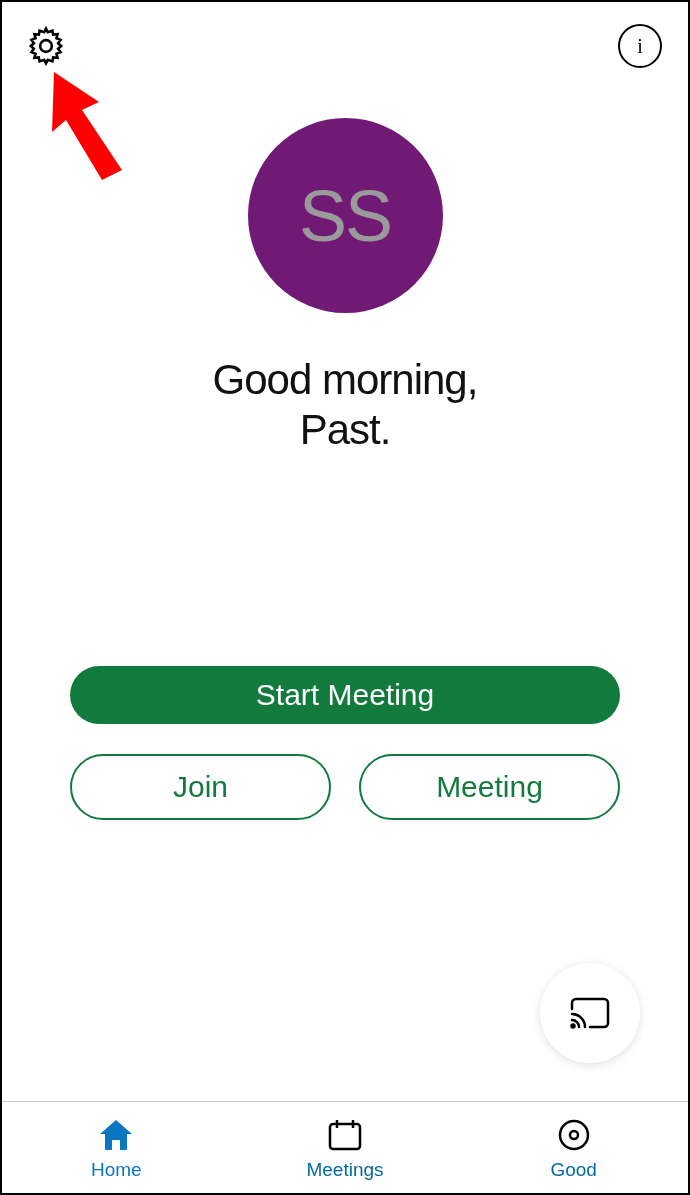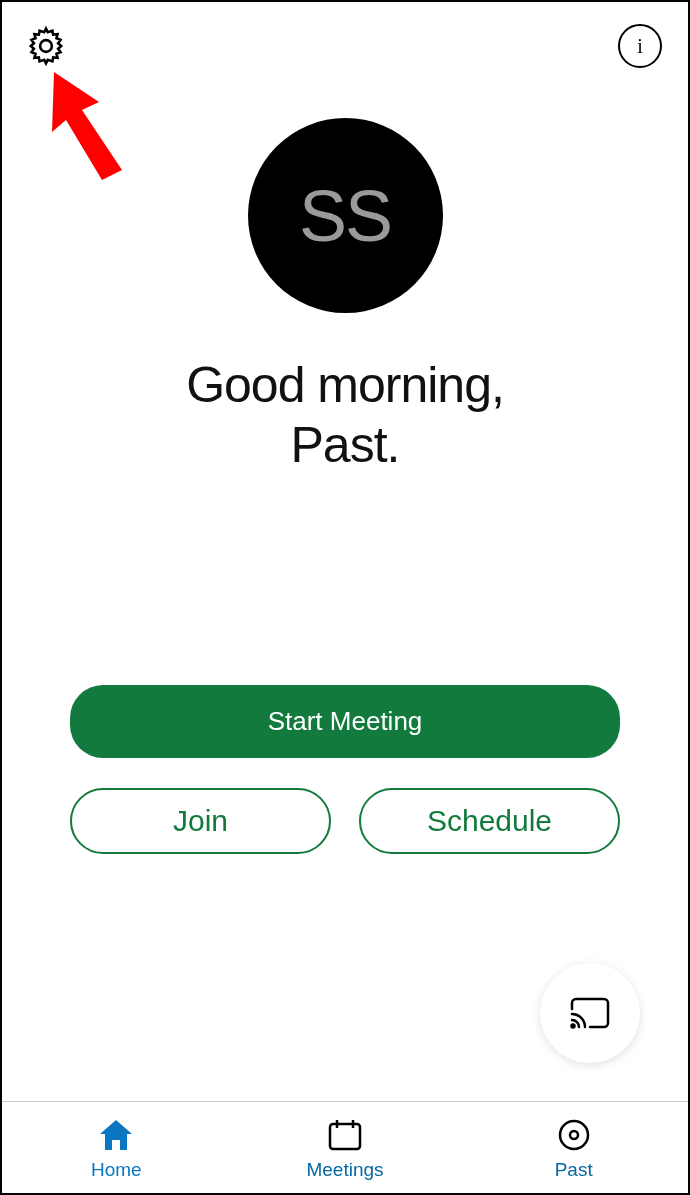--- a/index.html
+++ b/index.html
@@ -6,27 +6,27 @@
   html, body { width: 690px; height: 1195px; font-family: -apple-system, Helvetica, Arial, sans-serif; }
   body { border: 2px solid #000; position: relative; background: #fff; display: flex; flex-direction: column; }
 
   .header { display: flex; justify-content: space-between; align-items: flex-start; padding: 22px 26px 0 22px; }
   .settings-btn { width: 44px; height: 44px; display: flex; align-items: center; justify-content: center; cursor: pointer; }
   .info-btn { width: 44px; height: 44px; border-radius: 50%; border: 2px solid #000; display: flex; align-items: center; justify-content: center; font-family: Georgia, serif; font-size: 20px; cursor: pointer; background: #fff; }
 
   .arrow-annotation { position: absolute; left: 42px; top: 60px; pointer-events: none; }
 
   .main { flex: 1; display: flex; flex-direction: column; align-items: center; }
-  .avatar { width: 195px; height: 195px; border-radius: 50%; background: #000000; display: flex; align-items: center; justify-content: center; margin-top: 50px; }
+  .avatar { width: 195px; height: 195px; border-radius: 50%; background: #701a75; display: flex; align-items: center; justify-content: center; margin-top: 50px; }
   .avatar-text { font-size: 72px; font-weight: 400; color: #9a9a9a; letter-spacing: -2px; }
 
-  .greeting { font-size: 50px; font-weight: 400; color: #111; text-align: center; margin-top: 42px; letter-spacing: -1px; line-height: 1.2; }
+  .greeting { font-size: 42px; font-weight: 400; color: #111; text-align: center; margin-top: 42px; letter-spacing: -1px; line-height: 1.2; }
 
   .actions { width: 100%; padding: 0 68px; margin-top: 210px; }
-  .btn-primary { width: 100%; height: 73px; border-radius: 33px; background: #137a3e; color: #fff; font-size: 26px; font-weight: 400; border: none; cursor: pointer; display:flex; align-items:center; justify-content:center; }
+  .btn-primary { width: 100%; height: 58px; border-radius: 33px; background: #137a3e; color: #fff; font-size: 30px; font-weight: 400; border: none; cursor: pointer; display:flex; align-items:center; justify-content:center; }
   .btn-row { display: flex; gap: 28px; margin-top: 30px; }
   .btn-secondary { flex: 1; height: 66px; border-radius: 33px; background: #fff; color: #137a3e; font-size: 30px; font-weight: 400; border: 2px solid #137a3e; cursor: pointer; display:flex; align-items:center; justify-content:center; }
 
   .cast-fab { position: absolute; right: 48px; bottom: 130px; width: 100px; height: 100px; border-radius: 50%; background: #fff; box-shadow: 0 2px 10px rgba(0,0,0,0.12); display: flex; align-items: center; justify-content: center; cursor: pointer; }
 
   .tabbar { height: 92px; border-top: 1px solid #ccc; display: flex; }
   .tab { flex: 1; display: flex; flex-direction: column; align-items: center; justify-content: center; gap: 4px; cursor: pointer; }
   .tab-label { font-size: 19px; color: #0369a1; }
   .tab.active .tab-label { color: #0b77c2; }
   .tab-icon { height: 40px; display:flex; align-items:center; justify-content:center; }
@@ -56,21 +56,21 @@
   </div>
   <div class="greeting">
     <div>Good morning,</div>
     <div>Past.</div>
   </div>
 
   <div class="actions">
     <button class="btn-primary">Start Meeting</button>
     <div class="btn-row">
       <button class="btn-secondary">Join</button>
-      <button class="btn-secondary">Schedule</button>
+      <button class="btn-secondary">Meeting</button>
     </div>
   </div>
 </div>
 
 <div class="cast-fab">
   <svg width="42" height="34" viewBox="0 0 42 34" fill="none" stroke="#000" stroke-width="2.5" stroke-linecap="round" stroke-linejoin="round">
     <path d="M3 13 V7 a4 4 0 0 1 4-4 h28 a4 4 0 0 1 4 4 v20 a4 4 0 0 1 -4 4 h-14"></path>
     <path d="M3 18 a13 13 0 0 1 13 13"></path>
     <path d="M3 24 a7 7 0 0 1 7 7"></path>
     <circle cx="4" cy="30" r="1.5" fill="#000"></circle>
@@ -96,15 +96,15 @@
     </div>
     <span class="tab-label">Meetings</span>
   </div>
   <div class="tab">
     <div class="tab-icon">
       <svg width="36" height="36" viewBox="0 0 36 36" fill="none" stroke="#000" stroke-width="2.5">
           <circle cx="18" cy="18" r="14"></circle>
           <circle cx="18" cy="18" r="4"></circle>
         </svg>
     </div>
-    <span class="tab-label">Past</span>
+    <span class="tab-label">Good</span>
   </div>
 </div>
 
 </body></html>

